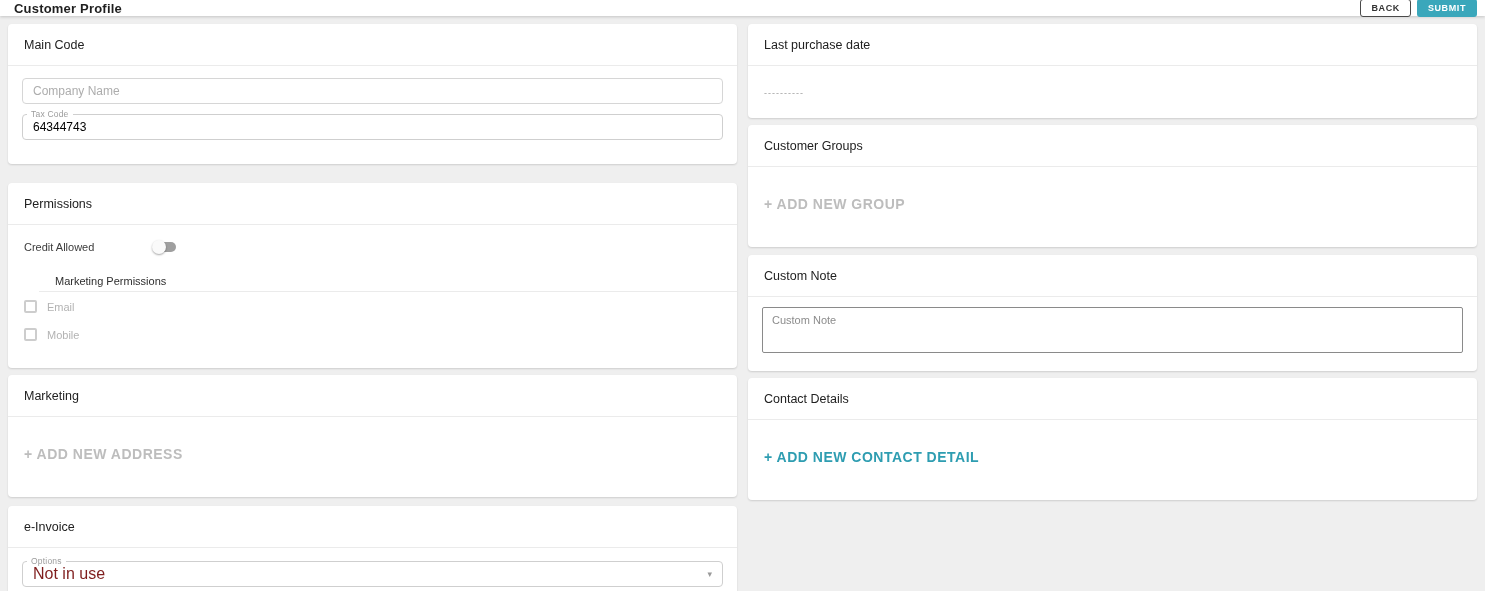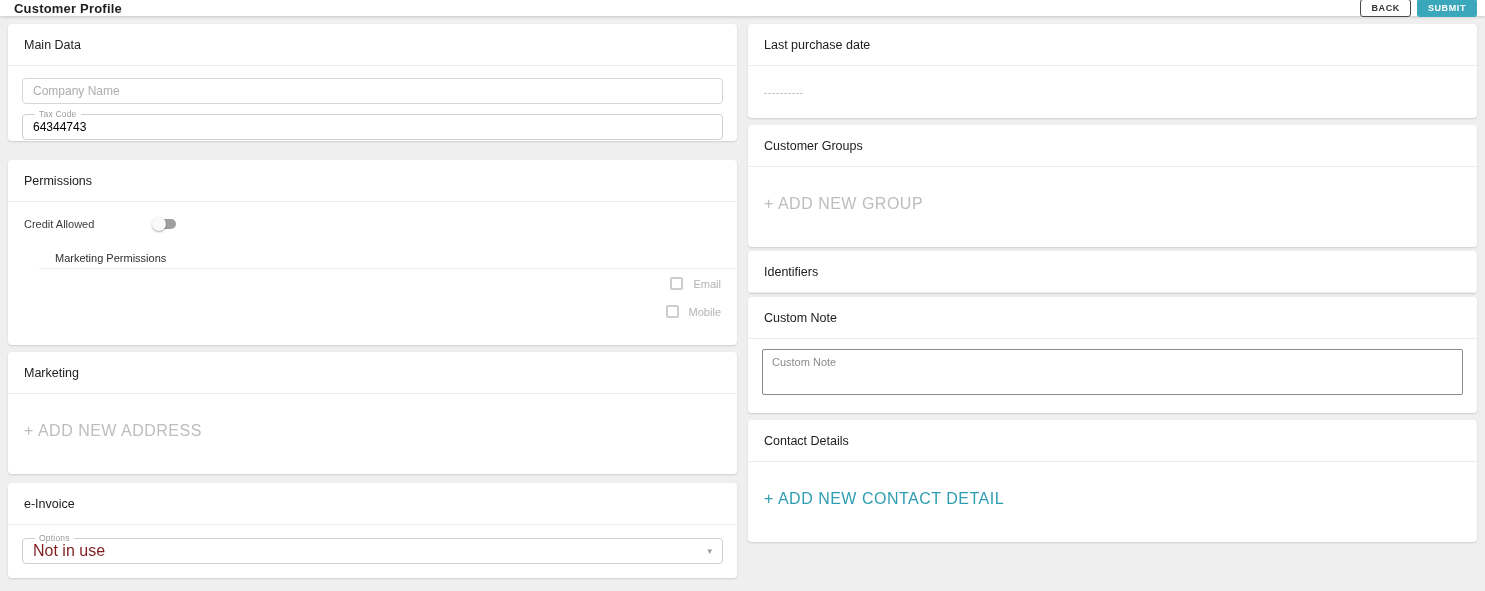--- a/index.html
+++ b/index.html
@@ -26,51 +26,51 @@
     background:#ffffff; border-radius:4px; box-shadow:0 1px 2px rgba(0,0,0,0.14);
     width:100%;
   }
   .card-header { padding:14px 16px 13px; font-size:12.5px; color:#212121; font-weight:normal; }
   .divider { border-bottom:1px solid #ebebeb; }
 
   
   .gap-19 { height:19px; } .gap-9 { height:9px; } .gap-7 { height:7px; } .gap-4 { height:4px; }
 
   
-  .maindata-body { padding:12px 14px 1px; }
+  .maindata-body { padding:12px 14px 24px; }
   .text-input {
     width:100%; height:26px; border:1px solid #d6d6d6; border-radius:4px;
     padding:0 10px; font-size:12px; color:#8f8f8f; font-family:inherit; background:#fff; outline:none;
   }
   .text-input::placeholder { color:#adadad; }
   .outlined-field { position:relative; border:1px solid #cfcfcf; border-radius:4px; height:26px;
     display:flex; align-items:center; padding:0 10px; margin-top:10px; background:#fff; }
-  .float-label { position:absolute; top:-6px; left:12px; background:#ffffff; padding:0 4px;
+  .float-label { position:absolute; top:-6px; left:4px; background:#ffffff; padding:0 4px;
     font-size:8.5px; color:#9c9c9c; letter-spacing:0.2px; }
   .field-value { font-size:12px; color:#000000; border:none; outline:none; width:100%;
     font-family:inherit; background:transparent; }
 
   
   .perm-row { display:flex; align-items:center; padding:16px 16px 6px;gap:48px; }
   .perm-label { font-size:11px; color:#3b3b3b; margin-right:10px; }
   .switch { position:relative; width:26px; height:12px; cursor:pointer; }
   .switch-track { position:absolute; top:1px; left:2px; width:22px; height:10px;
     border-radius:6px; background:#9f9f9f; }
   .switch-knob { position:absolute; top:-1px; left:0; width:14px; height:14px; border-radius:50%;
     background:#fafafa; box-shadow:0 1px 2px rgba(0,0,0,0.35); }
   .subhead { padding:16px 16px 4px; font-size:11px; color:#2e2e2e;margin-left:31px; }
-  .checkbox-row { display:flex; align-items:center; padding:8px 16px 7px; cursor:pointer;justify-content:flex-end; }
+  .checkbox-row { display:flex; align-items:center; padding:8px 16px 7px; cursor:pointer; }
   .checkbox-box { width:13px; height:13px; border:2px solid #cdcdcd; border-radius:2px;
     margin-right:10px; background:#fff; }
   .checkbox-label { font-size:11px; color:#b3b3b3; }
   .perm-bottom-pad { height:20px; }
 
   
   .add-body { padding:28px 16px 34px; }
-  .add-link { font-size:16px; letter-spacing:0.5px; font-weight:normal; cursor:pointer; }
+  .add-link { font-size:14px; letter-spacing:0.5px; font-weight:bold; cursor:pointer; }
   .add-link.muted { color:#bdbdbd; }
 
   
   .einvoice-body { padding:13px 14px 14px; }
   .select-field { position:relative; border:1px solid #cfcfcf; border-radius:4px; height:26px;
     display:flex; align-items:center; padding:0 10px; background:#fff; cursor:pointer; }
   .select-value { font-size:16px; color:#7f1d1d; flex:1; }
   .caret { font-size:9px; color:#9a9a9a; margin-left:auto; }
 
   
@@ -94,21 +94,21 @@
     <button class="btn btn-back">BACK</button>
     <button class="btn btn-submit" id="submit-btn" style="background: rgb(58, 167, 187);">SUBMIT</button>
   </div>
 </div>
 
 <div class="content">
 
   <div class="col">
 
     <div class="card">
-      <div class="card-header divider">Main Data</div>
+      <div class="card-header divider">Main Code</div>
       <div class="maindata-body">
         <input class="text-input" type="text" placeholder="Company Name" style="">
         <div class="outlined-field">
           <span class="float-label">Tax Code</span>
           <input class="field-value" type="text" value="64344743" style="">
         </div>
       </div>
     </div>
 
     <div class="gap-19"></div>
@@ -172,21 +172,20 @@
     <div class="card">
       <div class="card-header divider">Customer Groups</div>
       <div class="add-body">
         <span class="add-link muted">+ ADD NEW GROUP</span>
       </div>
     </div>
 
     <div class="gap-4"></div>
 
     <div class="card">
-      <div class="card-header divider">Identifiers</div>
     </div>
 
     <div class="gap-4"></div>
 
     <div class="card">
       <div class="card-header divider">Custom Note</div>
       <div class="note-body">
         <textarea class="note-textarea" placeholder="Custom Note" style=""></textarea>
       </div>
     </div>

